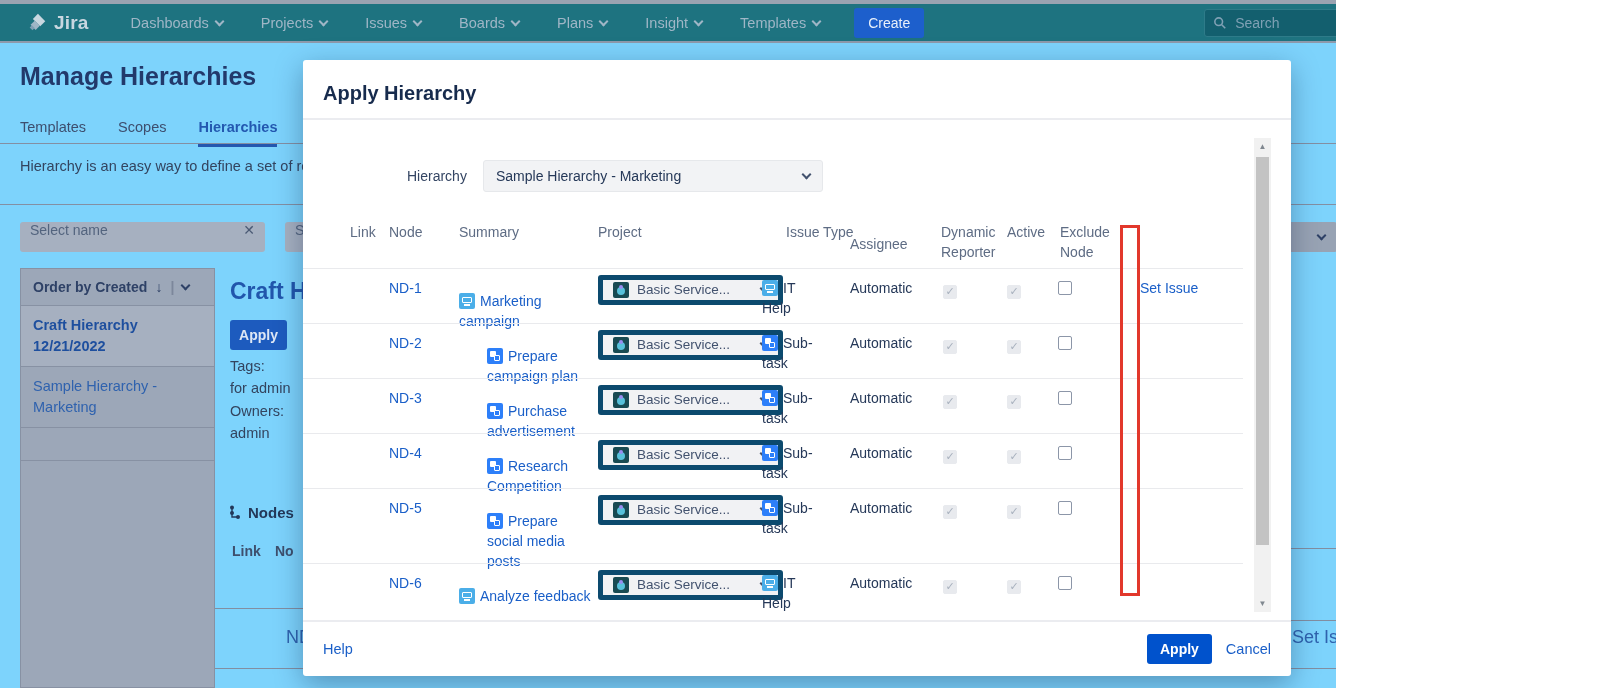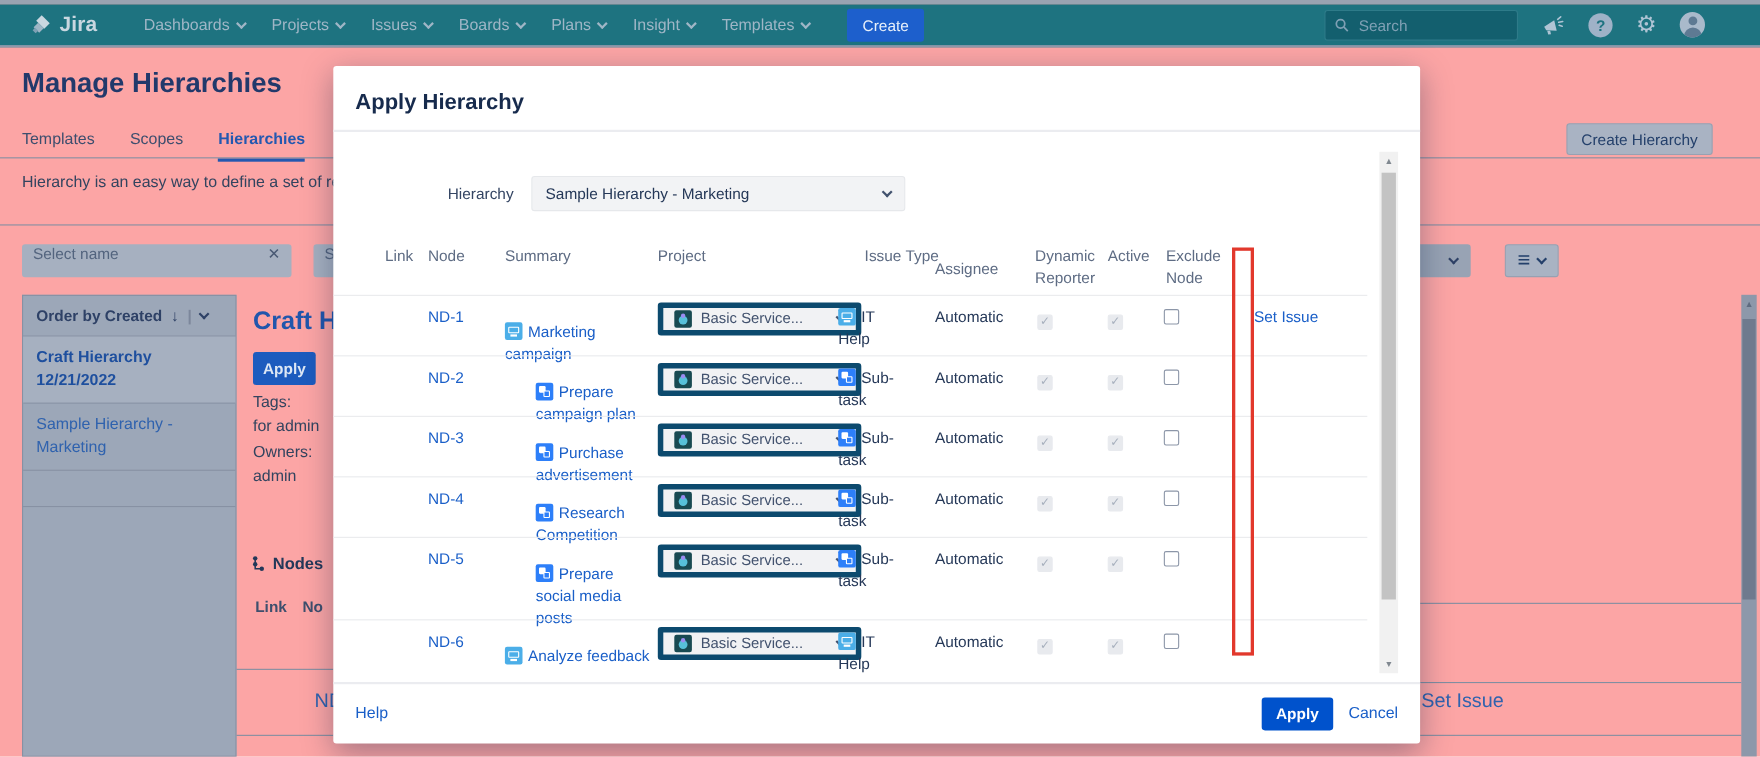--- a/index.html
+++ b/index.html
@@ -1,27 +1,27 @@
 <!DOCTYPE html>
 <html><head>
 <meta charset="utf-8">
 <style>
   html,body{margin:0;padding:0;}
-  .screen{position:relative;width:1600px;height:688px;overflow:hidden;
-    background:#fca5a5;font-family:"Liberation Sans",sans-serif;
+  .screen{position:relative;width:1336px;height:688px;overflow:hidden;
+    background:#7dd3fc;font-family:"Liberation Sans",sans-serif;
     -webkit-font-smoothing:antialiased;}
   .abs{position:absolute;}
 
   
   .topstrip{position:absolute;left:0;top:0;width:1600px;height:4px;background:#9AA3B1;}
   .nav{position:absolute;left:0;top:4px;width:1600px;height:39px;background:#1E7380;
     display:flex;align-items:center;border-bottom:2px solid #8E99AB;box-sizing:border-box;}
   .nav-logo{display:flex;align-items:center;gap:6px;margin-left:26px;cursor:pointer;}
   .nav-logo-text{color:#C9D7E0;font-size:19px;font-weight:bold;letter-spacing:.2px;}
-  .nav-menu{display:flex;align-items:center;margin-left:42px;gap:24px;}
+  .nav-menu{display:flex;align-items:center;margin-left:42px;gap:38px;}
   .nav-item{display:flex;align-items:center;gap:7px;color:#9FB6C6;font-size:14.5px;cursor:pointer;}
   .chev{display:inline-block;width:6px;height:6px;border-right:2px solid currentColor;
     border-bottom:2px solid currentColor;transform:rotate(45deg);margin-top:-3px;}
   .chev.sm{width:5px;height:5px;}
   .nav-create{margin-left:34px;background:#1D5FCC;color:#E8F0FA;font-size:14px;
     padding:7px 14px;border-radius:3px;cursor:pointer;}
   .nav-right{margin-left:auto;display:flex;align-items:center;gap:21px;margin-right:50px;}
   .nav-search{display:flex;align-items:center;gap:8px;width:158px;height:26px;
     background:#135F6E;border:1px solid #2E7B89;border-radius:3px;padding:0 8px;}
   .nav-search-ph{color:#7FA0B4;font-size:14px;}

